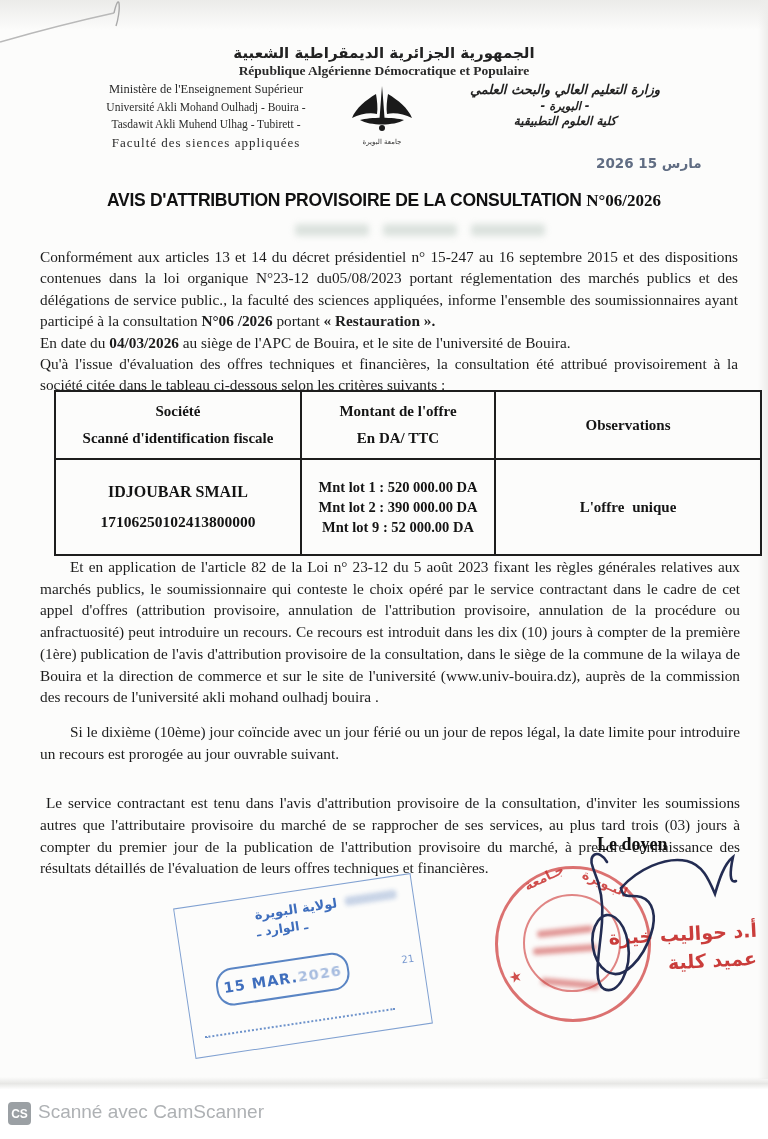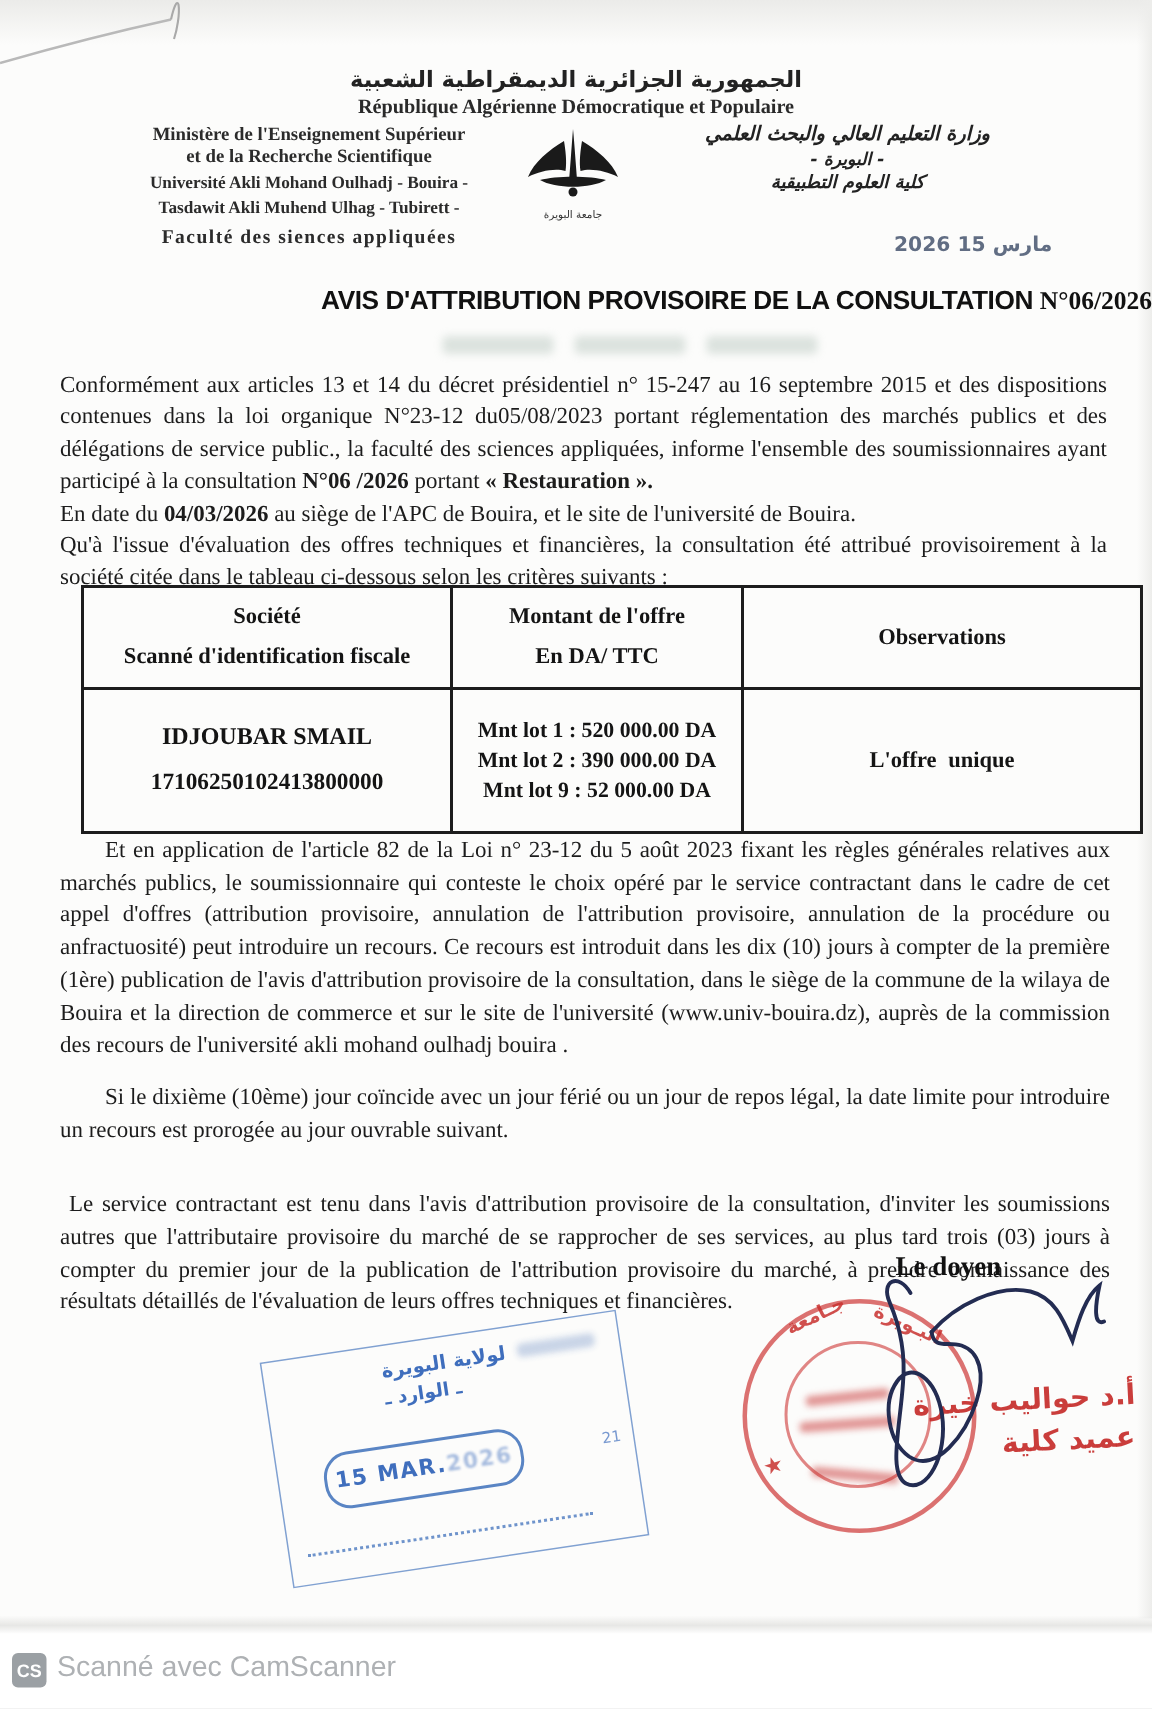--- a/index.html
+++ b/index.html
@@ -16,38 +16,38 @@
   .corner-line{position:absolute;left:0;top:0;}
   .bleed{position:absolute;top:224px;left:295px;width:250px;height:12px;display:flex;gap:14px;
     filter:blur(3px);opacity:.35;}
   .bleed span{flex:1;background:#9fb3a8;border-radius:3px;}
   
   .rep-ar{position:absolute;top:44px;left:0;width:100%;text-align:center;
     font-family:"DejaVu Sans",sans-serif;font-weight:bold;font-size:15px;color:#222;}
   .rep-fr{position:absolute;top:63px;left:0;width:100%;text-align:center;
     font-weight:bold;font-size:13.5px;color:#2a2a2a;}
   .min-left{position:absolute;left:58px;top:82px;width:296px;text-align:center;
-    font-weight:bold;color:#2b2b2b;}
+    font-weight:normal;color:#2b2b2b;}
   .min-left .l1,.min-left .l2{font-size:12.5px;line-height:15px;}
   .min-left .l3{font-size:11.5px;margin-top:4px;}
   .min-left .l4{font-size:11.5px;margin-top:5px;}
   .min-left .l5{font-size:13px;margin-top:5px;letter-spacing:1px;}
   .logo{position:absolute;left:344px;top:84px;width:76px;height:62px;text-align:center;}
   .logo .cap{font-family:"DejaVu Sans",sans-serif;font-size:7px;color:#333;margin-top:-2px;}
   .min-right{position:absolute;left:428px;top:82px;width:274px;text-align:center;
     font-family:"DejaVu Sans",sans-serif;font-weight:bold;color:#222;direction:rtl;font-style:italic;}
   .min-right .r1{font-size:13px;}
   .min-right .r2{font-size:14.5px;margin-top:3px;}
   .min-right .r3{font-size:11.5px;margin-top:2px;}
   .min-right .r4{font-size:12px;margin-top:1px;}
   .date-stamp{position:absolute;left:596px;top:155px;width:130px;
     font-family:"DejaVu Sans",sans-serif;font-size:13.5px;font-weight:bold;
     color:#46556f;opacity:.85;letter-spacing:2px;filter:blur(.4px);}
   
-  .title{position:absolute;top:190px;left:0;width:100%;text-align:right;}
+  .title{position:absolute;top:190px;left:0;width:100%;text-align:center;}
   .title .t-main{font-family:"Liberation Sans",sans-serif;font-weight:bold;
     font-size:17.5px;letter-spacing:-.3px;color:#111;}
   .title .t-num{font-family:"Liberation Serif",serif;font-weight:bold;font-size:17px;color:#111;}
   
   .intro{position:absolute;left:40px;top:246px;width:698px;
     font-size:15.3px;line-height:21.4px;text-align:justify;}
   .intro p{margin:0;}
   .b{font-weight:bold;}
   .legal{position:absolute;left:40px;top:556px;width:700px;
     font-size:15.3px;line-height:21.7px;text-align:justify;}
@@ -132,21 +132,20 @@
   <svg class="corner-line" width="150" height="55" viewBox="0 0 150 55">
     <path d="M0,42 C35,32 82,20 114,13" stroke="#b9b9b9" stroke-width="1.6" fill="none"></path>
     <path d="M114,13 C116,4 118,0 119,3 C120,9 118,20 116,26" stroke="#a9a9a9" stroke-width="1.4" fill="none"></path>
   </svg>
 
   <div class="rep-ar">الجمهورية الجزائرية الديمقراطية الشعبية</div>
   <div class="rep-fr">République Algérienne Démocratique et Populaire</div>
 
   <div class="min-left">
     <div class="l1">Ministère de l'Enseignement Supérieur</div>
-    <div class="l2">et de la Recherche Scientifique</div>
     <div class="l3">Université Akli Mohand Oulhadj - Bouira -</div>
     <div class="l4">Tasdawit Akli Muhend Ulhag - Tubirett -</div>
     <div class="l5">Faculté des siences appliquées</div>
   </div>
 
   <div class="logo">
     <svg width="72" height="52" viewBox="0 0 72 52">
       <path d="M36,2 C35,14 34,30 33,40 L39,40 C38,28 37,12 36,2 Z" fill="#1a1a1a"></path>
       <path d="M30,10 C20,16 10,24 6,34 C14,30 24,28 31,30 C32,24 31,16 30,10 Z" fill="#1a1a1a"></path>
       <path d="M42,10 C52,16 62,24 66,34 C58,30 48,28 41,30 C40,24 41,16 42,10 Z" fill="#1a1a1a"></path>

